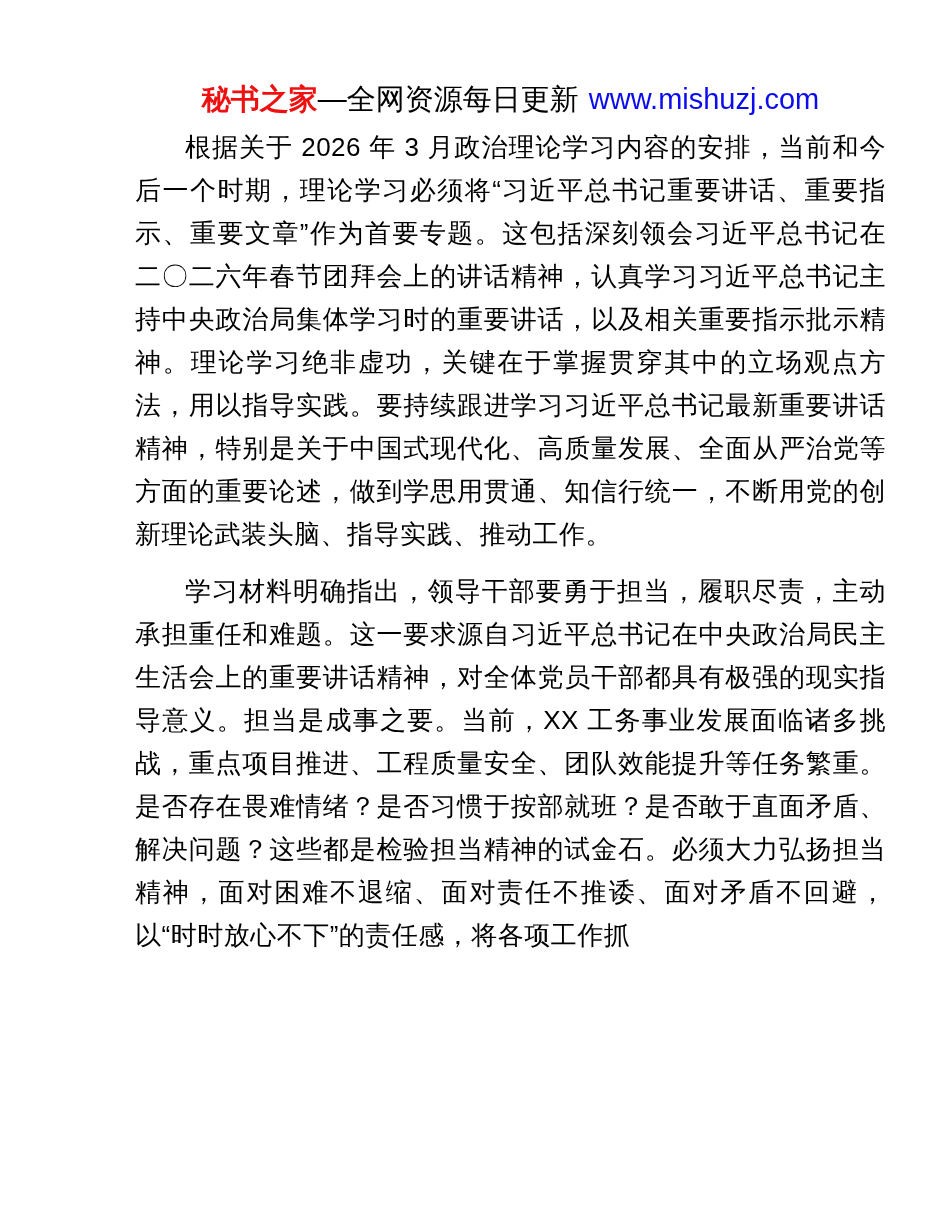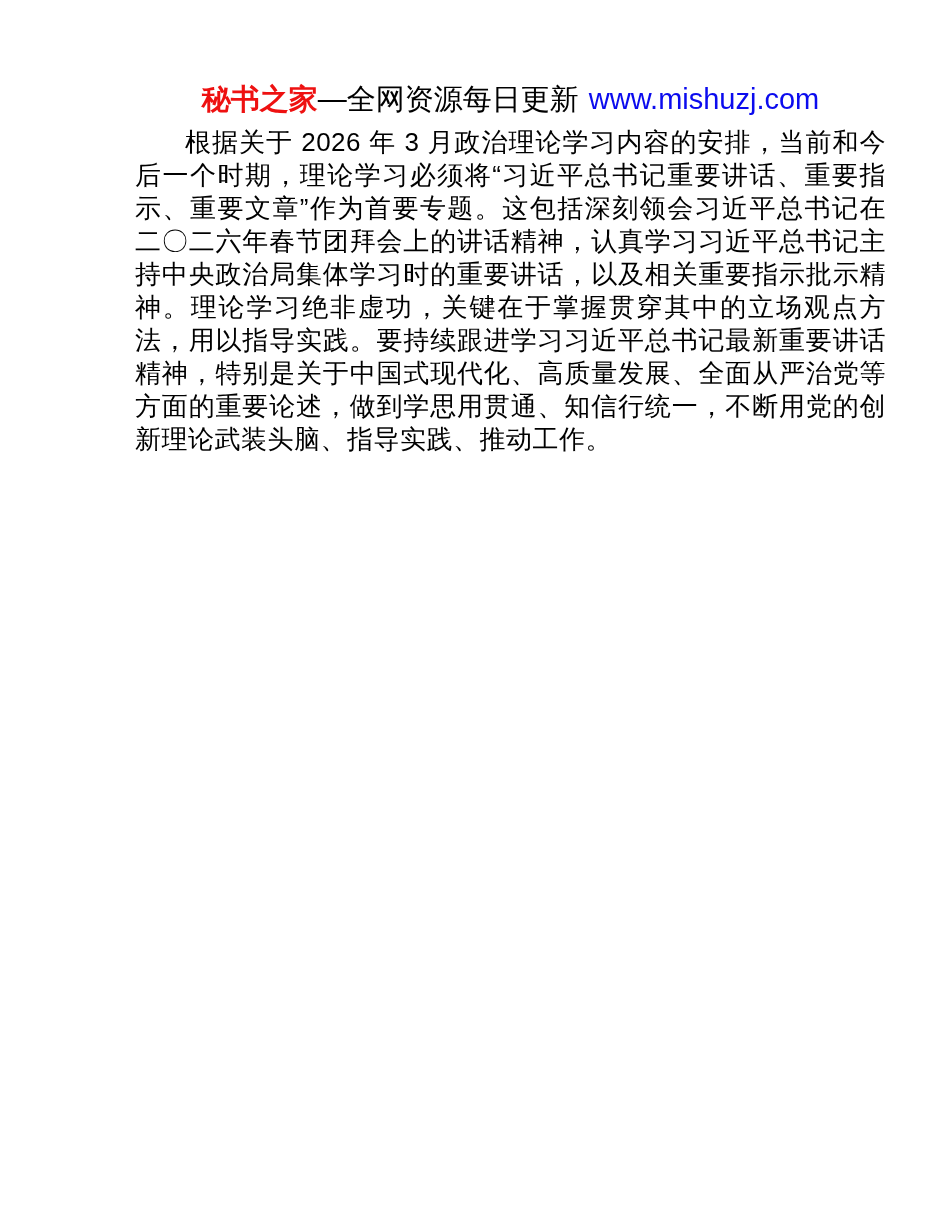--- a/index.html
+++ b/index.html
@@ -38,21 +38,21 @@
   .sec-heading {
     margin: 20px 0 0 0;
     font-size: 26px;
     line-height: 43px;
     font-weight: normal;
     text-indent: 30px;
   }
   .body-para {
     margin: 8px 0 0 0;
     font-size: 26px;
-    line-height: 33px;
+    line-height: 43px;
     text-align: justify;
     text-indent: 50px;
     letter-spacing: 0.5px;
     word-break: break-all;
   }
   .sec-heading.gap-3 {
     margin-top: 12px;
   }
   .body-para.gap-3 {
     margin-top: 14px;
@@ -64,14 +64,15 @@
 <div class="page">
 
   <div class="doc-header">
     <span class="site-name" style="color: rgb(238, 17, 17);">秘书之家</span><span class="tagline">—全网资源每日更新</span><a class="site-url" style="color: rgb(11, 11, 238);">www.mishuzj.com</a>
   </div>
 
 
   <p class="body-para">根据关于 2026 年 3 月政治理论学习内容的安排，当前和今后一个时期，理论学习必须将“习近平总书记重要讲话、重要指示、重要文章”作为首要专题。这包括深刻领会习近平总书记在二〇二六年春节团拜会上的讲话精神，认真学习习近平总书记主持中央政治局集体学习时的重要讲话，以及相关重要指示批示精神。理论学习绝非虚功，关键在于掌握贯穿其中的立场观点方法，用以指导实践。要持续跟进学习习近平总书记最新重要讲话精神，特别是关于中国式现代化、高质量发展、全面从严治党等方面的重要论述，做到学思用贯通、知信行统一，不断用党的创新理论武装头脑、指导实践、推动工作。</p>
 
 
+  <p class="body-para gap-3">学习材料明确指出，领导干部要勇于担当，履职尽责，主动承担重任和难题。这一要求源自习近平总书记在中央政治局民主生活会上的重要讲话精神，对全体党员干部都具有极强的现实指导意义。担当是成事之要。当前，XX 工务事业发展面临诸多挑战，重点项目推进、工程质量安全、团队效能提升等任务繁重。是否存在畏难情绪？是否习惯于按部就班？是否敢于直面矛盾、解决问题？这些都是检验担当精神的试金石。必须大力弘扬担当精神，面对困难不退缩、面对责任不推诿、面对矛盾不回避，以“时时放心不下”的责任感，将各项工作抓</p>
 
 </div>
 
 </body></html>

